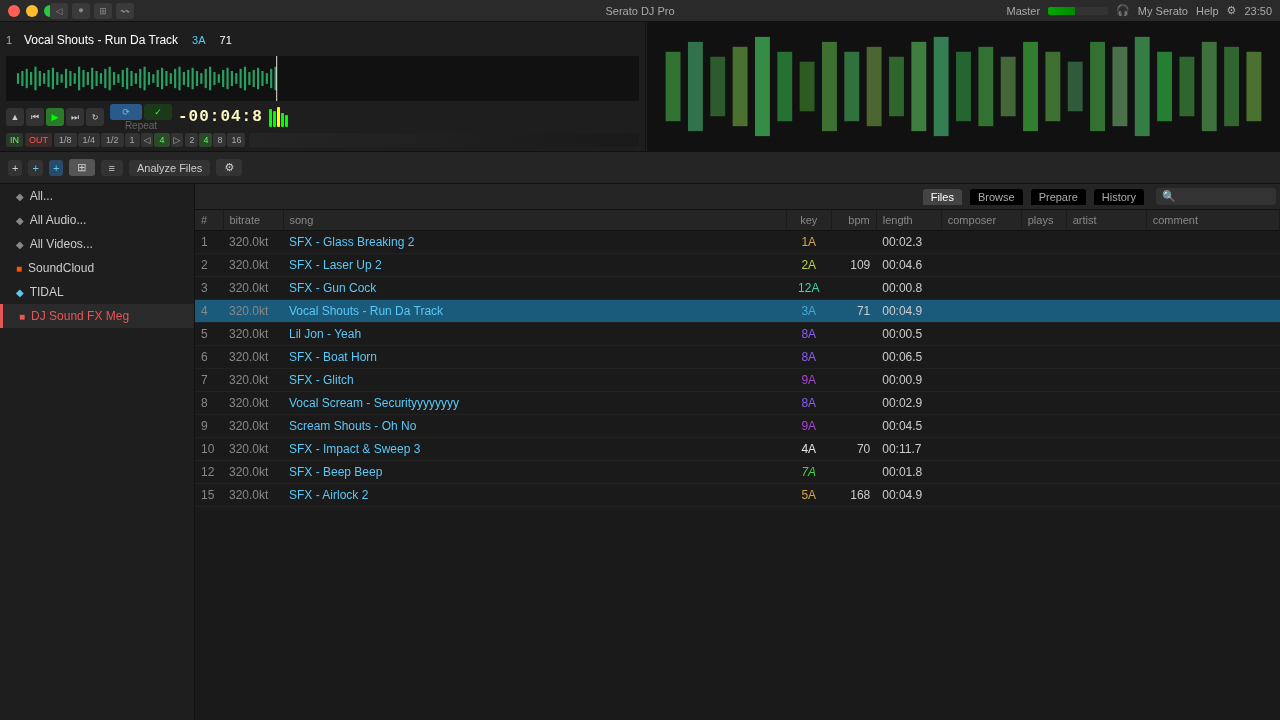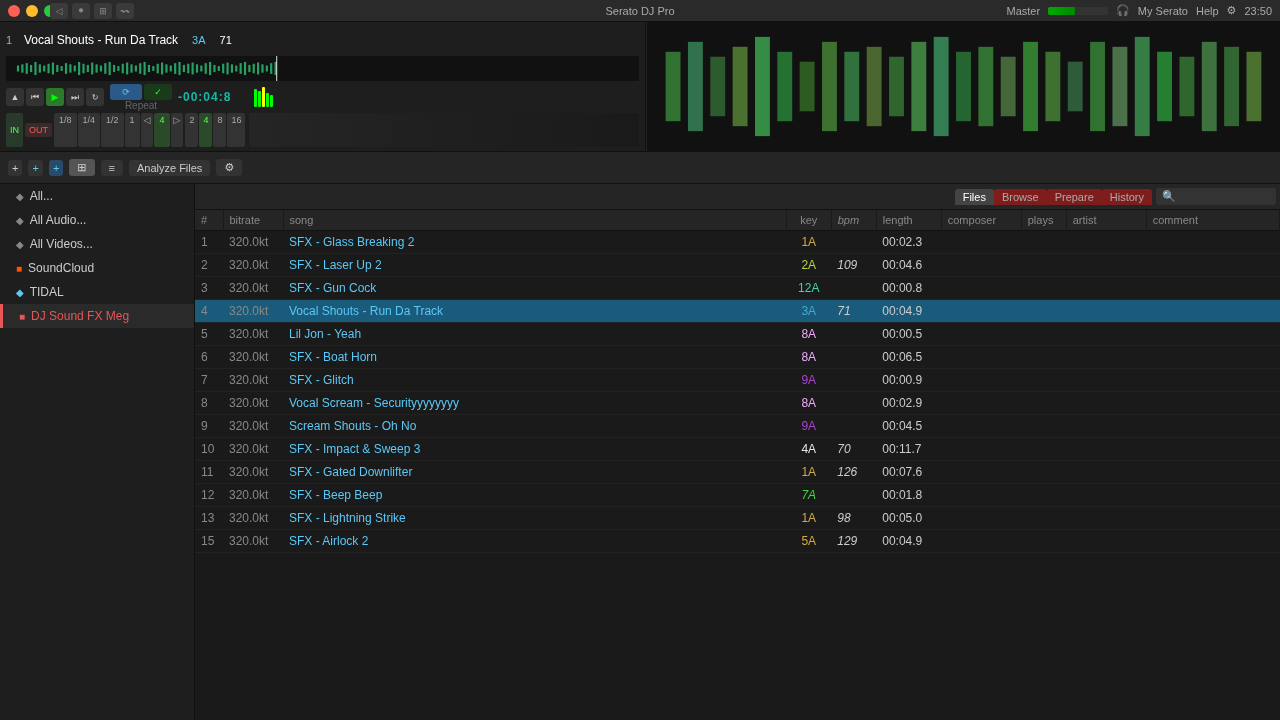--- a/index.html
+++ b/index.html
@@ -235,27 +235,27 @@
     }
 
     
     #browser-tabs {
       height: 26px;
       background: #252525;
       border-bottom: 1px solid #111;
       display: flex;
       align-items: center;
       padding: 0 4px;
-      gap: 0;
+      gap: 8px;
       justify-content: flex-end;
     }
 
     .browser-tab {
       padding: 2px 8px;
-      background: #7f1d1d;
+      background: #000000;
       border-radius: 3px 3px 0 0;
       color: #aaa;
       font-size: 11px;
       cursor: pointer;
     }
     .browser-tab.active {
       background: #444;
       color: #fff;
     }
 
@@ -309,32 +309,32 @@
       padding: 4px 6px;
       font-size: 12px;
       color: #ccc;
       white-space: nowrap;
     }
 
     .col-num { width: 28px; color: #888; }
     .col-bitrate { width: 60px; }
     .col-song { min-width: 220px; }
     .col-key { width: 45px; text-align: center; }
-    .col-bpm { width: 45px; text-align: left; font-style: italic; }
+    .col-bpm { width: 45px; text-align: right; }
     .col-length { width: 65px; }
     .col-composer { width: 80px; }
     .col-plays { width: 45px; }
     .col-artist { width: 80px; margin-top: 43px; }
     .col-comment { flex: 1; }
 
     .key-1a { color: #d4a843; }
     .key-2a { color: #b5d443; }
     .key-12a { color: #43d4a8; }
     .key-3a { color: #43a8d4; }
-    .key-8a { color: #f0abfc; }
+    .key-8a { color: #8b5cf6; }
     .key-9a { color: #a843d4; }
     .key-4a { color: #e5e5e5; }
     .key-7a { color: #43d443; font-style: italic; }
 
     .bitrate-text { color: #888; }
     .song-text { color: #5bc8f5; }
 
     
     ::-webkit-scrollbar { width: 6px; height: 6px; }
     ::-webkit-scrollbar-track { background: #1a1a1a; }
@@ -500,35 +500,35 @@
       </div>
 
       <div style="display:flex; flex-direction:column; align-items:center;">
         <div style="display:flex; gap:2px;">
           <div class="loop-btn" style="width:32px;">⟳</div>
           <div class="loop-btn" style="background:#1a3a1a; color:#3f3;">✓</div>
         </div>
         <span class="repeat-text">Repeat</span>
       </div>
 
-      <div class="time-display" style="font-size:12px; color:#14b8a6; font-family:Liberation Sans, sans-serif;">-00:04:8</div>
+      <div class="time-display" style="font-size:16px; color:#fef9c3; font-family:Liberation Mono, monospace;">-00:04:8</div>
 
       <div style="display:flex; gap:1px; align-items:flex-end; height:20px;">
         <div style="width:3px; height:18px; background:#0f0; border-radius:1px;"></div>
         <div style="width:3px; height:16px; background:#0f0; border-radius:1px;"></div>
         <div style="width:3px; height:20px; background:#ff0; border-radius:1px;"></div>
         <div style="width:3px; height:14px; background:#0f0; border-radius:1px;"></div>
         <div style="width:3px; height:12px; background:#0f0; border-radius:1px;"></div>
       </div>
     </div>
 
     <div style="display:flex; gap:2px; margin-top:2px;">
 
       <div style="display:flex; gap:2px; align-items:center;">
-        <div style="padding:12px 4px; background:#2a3a2a; border-radius:2px; font-size:9px; color:#5f5; cursor:pointer;">IN</div>
+        <div style="padding:2px 4px; background:#2a3a2a; border-radius:2px; font-size:9px; color:#5f5; cursor:pointer;">IN</div>
         <div style="padding:2px 4px; background:#3a2a2a; border-radius:2px; font-size:9px; color:#f55; cursor:pointer;">OUT</div>
       </div>
       <div style="display:flex; gap:1px;">
         <div style="padding:2px 5px; background:#333; border-radius:2px; font-size:9px; color:#aaa; cursor:pointer;">1/8</div>
         <div style="padding:2px 5px; background:#333; border-radius:2px; font-size:9px; color:#aaa; cursor:pointer;">1/4</div>
         <div style="padding:2px 5px; background:#333; border-radius:2px; font-size:9px; color:#aaa; cursor:pointer;">1/2</div>
         <div style="padding:2px 5px; background:#333; border-radius:2px; font-size:9px; color:#aaa; cursor:pointer;">1</div>
         <div style="padding:2px 3px; background:#333; border-radius:2px; font-size:9px; color:#aaa; cursor:pointer;">◁</div>
         <div style="padding:2px 5px; background:#2a4a2a; border-radius:2px; font-size:9px; color:#5f5; cursor:pointer;">4</div>
         <div style="padding:2px 3px; background:#333; border-radius:2px; font-size:9px; color:#aaa; cursor:pointer;">▷</div>
@@ -765,61 +765,37 @@
       <td class="col-song"><span class="song-text">SFX - Impact &amp; Sweep 3</span></td>
       <td class="col-key"><span class="key-4a">4A</span></td>
       <td class="col-bpm">70</td>
       <td class="col-length">00:11.7</td>
       <td class="col-composer"></td>
       <td class="col-plays"></td>
       <td class="col-artist"></td>
       <td class="col-comment"></td>
     </tr>
             <tr>
-      <td class="col-num">11</td>
-      <td class="col-bitrate"><span class="bitrate-text">320.0kt</span></td>
-      <td class="col-song"><span class="song-text">SFX - Gated Downlifter</span></td>
-      <td class="col-key"><span class="key-1a">1A</span></td>
-      <td class="col-bpm">126</td>
-      <td class="col-length">00:07.6</td>
-      <td class="col-composer"></td>
-      <td class="col-plays"></td>
-      <td class="col-artist"></td>
-      <td class="col-comment"></td>
-    </tr>
-            <tr>
       <td class="col-num">12</td>
       <td class="col-bitrate"><span class="bitrate-text">320.0kt</span></td>
       <td class="col-song"><span class="song-text">SFX - Beep Beep</span></td>
       <td class="col-key"><span class="key-7a">7A</span></td>
       <td class="col-bpm"></td>
       <td class="col-length">00:01.8</td>
       <td class="col-composer"></td>
       <td class="col-plays"></td>
       <td class="col-artist"></td>
       <td class="col-comment"></td>
     </tr>
             <tr>
-      <td class="col-num">13</td>
-      <td class="col-bitrate"><span class="bitrate-text">320.0kt</span></td>
-      <td class="col-song"><span class="song-text">SFX - Lightning Strike</span></td>
-      <td class="col-key"><span class="key-1a">1A</span></td>
-      <td class="col-bpm">98</td>
-      <td class="col-length">00:05.0</td>
-      <td class="col-composer"></td>
-      <td class="col-plays"></td>
-      <td class="col-artist"></td>
-      <td class="col-comment"></td>
-    </tr>
-            <tr>
       <td class="col-num">15</td>
       <td class="col-bitrate"><span class="bitrate-text">320.0kt</span></td>
       <td class="col-song"><span class="song-text">SFX - Airlock 2</span></td>
       <td class="col-key"><span class="key-1a">5A</span></td>
-      <td class="col-bpm">129</td>
+      <td class="col-bpm">168</td>
       <td class="col-length">00:04.9</td>
       <td class="col-composer"></td>
       <td class="col-plays"></td>
       <td class="col-artist"></td>
       <td class="col-comment"></td>
     </tr>
           </tbody>
       </table>
     </div>
   </div>

